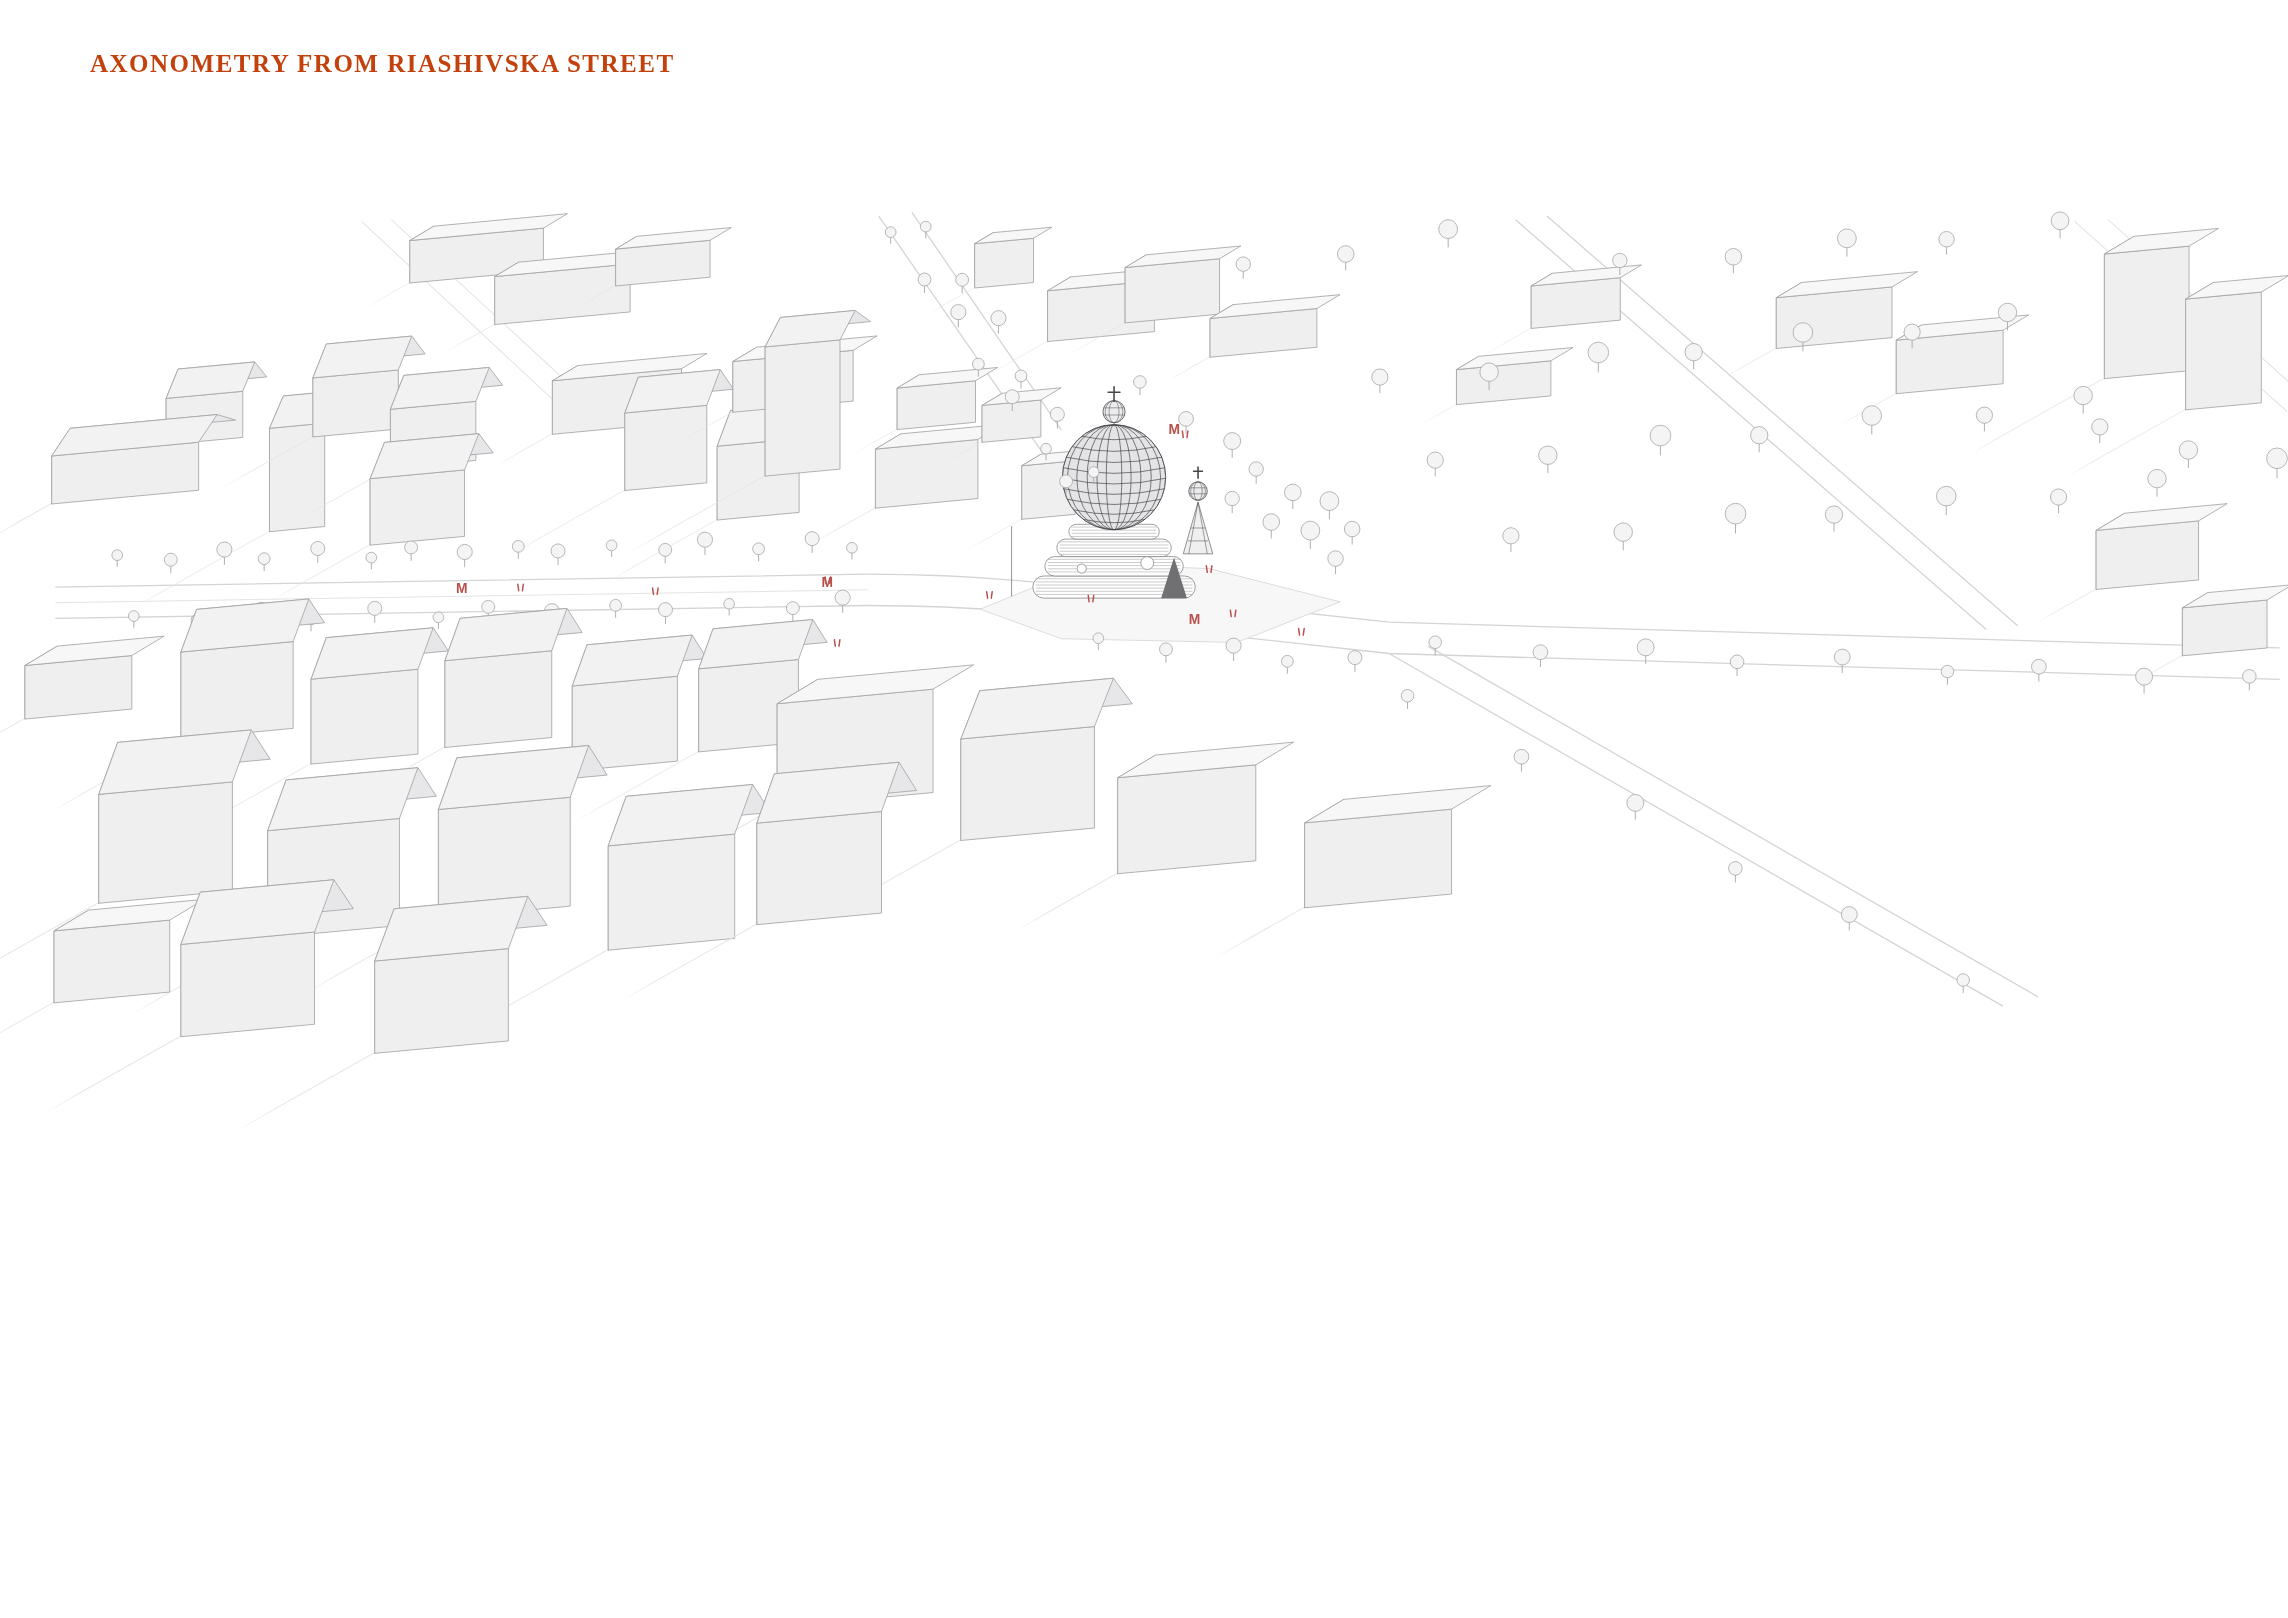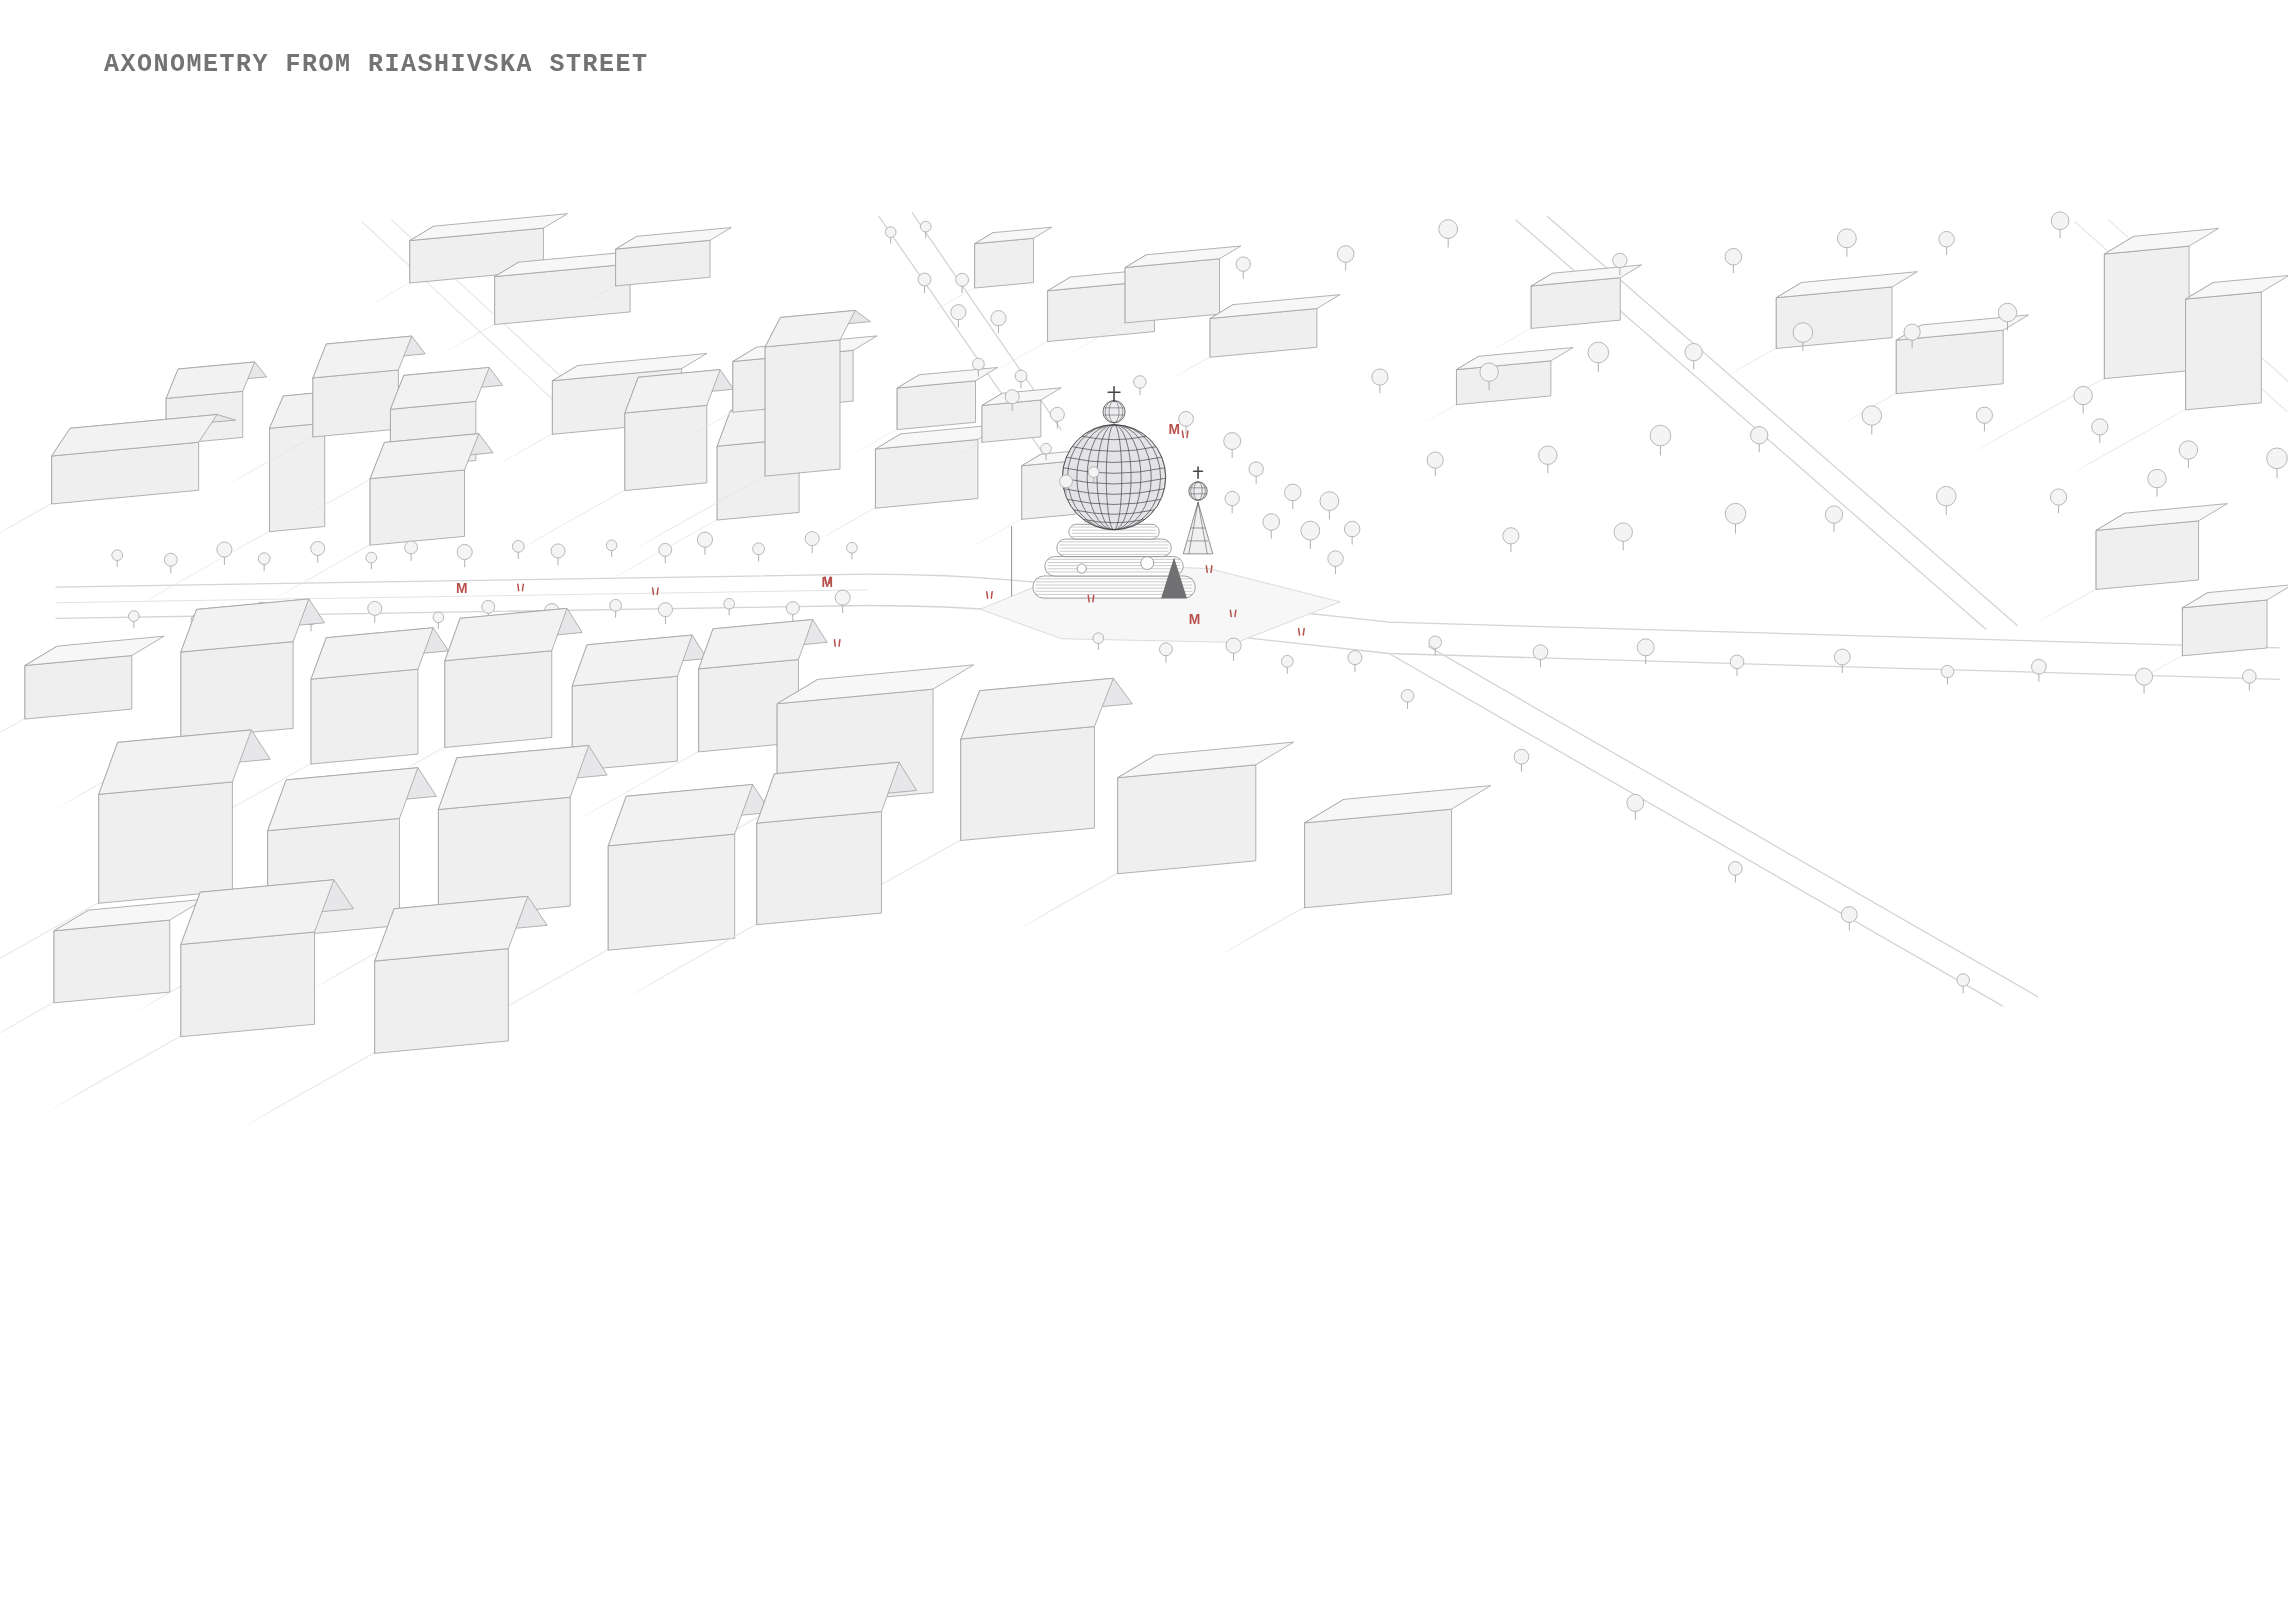--- a/index.html
+++ b/index.html
@@ -1,19 +1,19 @@
 <!DOCTYPE html>
 <html style="--accent-red: #b9504c; --dome: #46464a; --line: #a3a3a6; --building-top: #f7f7f8; --building-front: #efeff0; --building-side: #e9e9eb; --shadow: #e4e4e7; --street: #d4d4d7; --paper: #ffffff;font-size:14.8px"><head>
 <meta charset="utf-8">
 <style>
   html,body{margin:0;padding:0;background:#ffffff;}
   .page{position:relative;width:2289px;height:1619px;background:var(--paper,#fff);overflow:hidden;
         font-family:"Liberation Sans",sans-serif;}
-  .title{position:absolute;left:104px;top:50px;margin:0;font-size:25px;font-weight:700;
-         letter-spacing:1.5px;color:#737373;font-family:Liberation Mono, monospace;}
+  .title{position:absolute;left:90px;top:50px;margin:0;font-size:25px;font-weight:700;
+         letter-spacing:1.5px;color:#c2410c;font-family:Liberation Serif, serif;}
   #scene-svg{position:absolute;left:0;top:0;width:2289px;height:1619px;display:block;}
 
   .bldg-top{fill:var(--building-top,#f7f7f8);stroke:var(--line,#a3a3a6);stroke-width:.9}
   .bldg-front{fill:var(--building-front,#efeff0);stroke:var(--line,#a3a3a6);stroke-width:.9}
   .bldg-left{fill:var(--building-side,#e9e9eb);stroke:var(--line,#a3a3a6);stroke-width:.9}
   .roof-near{fill:#f2f2f3;stroke:var(--line,#a3a3a6);stroke-width:.9}
   .roof-far{fill:#e7e7e9;stroke:var(--line,#a3a3a6);stroke-width:.9}
   .gable{fill:#f6f6f7;stroke:var(--line,#a3a3a6);stroke-width:.9}
   .shadow{fill:var(--shadow,#e4e4e7);opacity:.8}
   .street{fill:none;stroke:var(--street,#d4d4d7);stroke-width:1.4}

